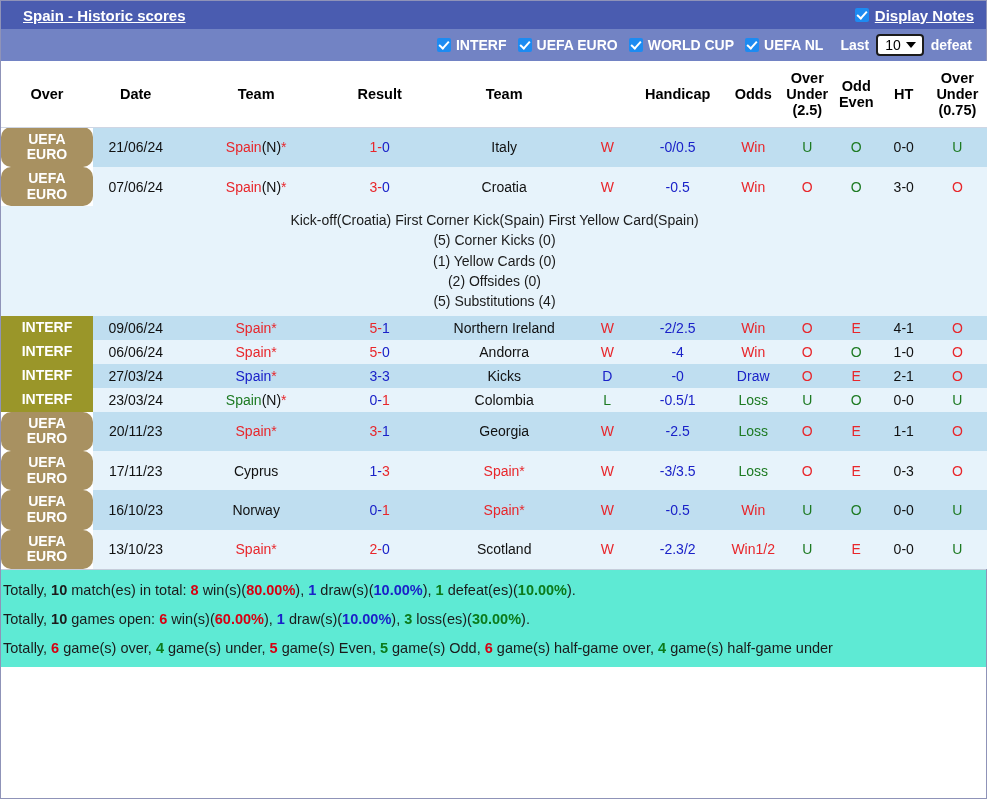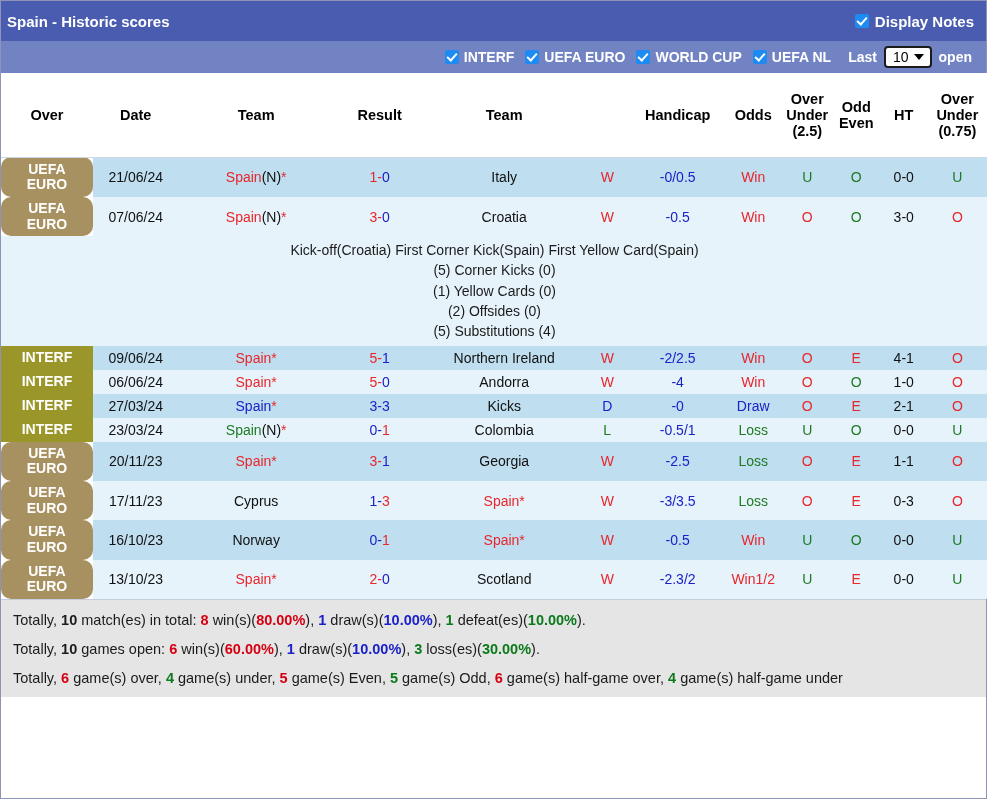--- a/index.html
+++ b/index.html
@@ -16,28 +16,29 @@
   }
   .page {
     width: 987px; height: 799px;
     position: relative;
     border: 1px solid #8f93b8;
     background: #ffffff;
   }
 
   
   .titlebar {
-    height: 40px;
+    height: 28px;
     background: #4a5cb0;
     color: #ffffff;
     display: flex;
     align-items: center;
-    padding: 0 12px 0 6px;
+    padding: 0 12px 0 22px;
     font-weight: bold;
     font-size: 15px;
+    text-decoration: underline;
   }
   .titlebar .spacer { flex: 1 1 auto; }
   .notes-toggle {
     display: flex; align-items: center; gap: 6px;
     font-size: 15px; font-weight: bold;
     white-space: nowrap;
   }
 
   
   .filterbar {
@@ -102,21 +103,21 @@
     border-collapse: collapse;
     table-layout: fixed;
   }
   table.grid th {
     background: #ffffff;
     color: #000000;
     font-weight: bold;
     font-size: 14.5px;
     padding: 6px 2px;
     vertical-align: middle;
-    height: 84px;
+    height: 66px;
     border-bottom: 1px solid #cfd6e4;
   }
   table.grid td {
     padding: 4px 2px;
     text-align: center;
     font-size: 14px;
     vertical-align: middle;
   }
   .rowA td { background: #bfdef0; }
   .rowB td { background: #e7f3fb; }
@@ -144,25 +145,25 @@
   .notes .nline { display: block; }
 
   
   .red   { color: #e8262b; }
   .green { color: #1d7a22; }
   .blue  { color: #1a21c8; }
   .black { color: #111111; }
 
   
   .footer {
-    padding: 6px 10px 4px 10px;
+    padding: 6px 10px 4px 0;
     font-size: 14.5px;
     color: #1b1b1b;
     border-top: 1px solid #c6cddb;
-    background: #e5e5e5;
+    background: #5eead4;
   }
   .footer p { margin: 0 0 0 0; padding: 6px 0 7px 2px; }
   .footer b { font-weight: bold; color: #1b1b1b; }
   .fr { color: #d60012; font-weight: bold; }
   .fb { color: #1a21c8; font-weight: bold; }
   .fg { color: #0b7a1b; font-weight: bold; }
 </style>
 </head>
 <body>
 
@@ -192,21 +193,21 @@
     </label>
     <label class="filt">
       <span class="cb"></span>
       <span>UEFA NL</span>
     </label>
     <span class="last-label">Last</span>
     <span class="sel">
       <span>10</span>
       <span class="caret"></span>
     </span>
-    <span>open</span>
+    <span>defeat</span>
   </div>
 
   <table class="grid">
     <colgroup>
       <col style="width:90px">
         <col style="width:84px">
         <col style="width:152px">
       <col style="width:90px">
         <col style="width:154px">
         <col style="width:48px">

